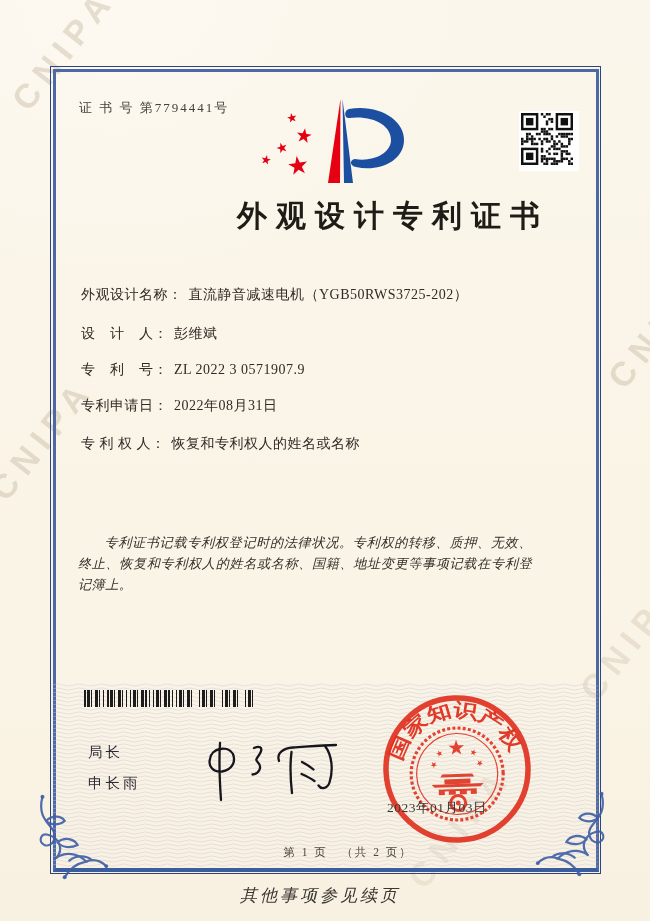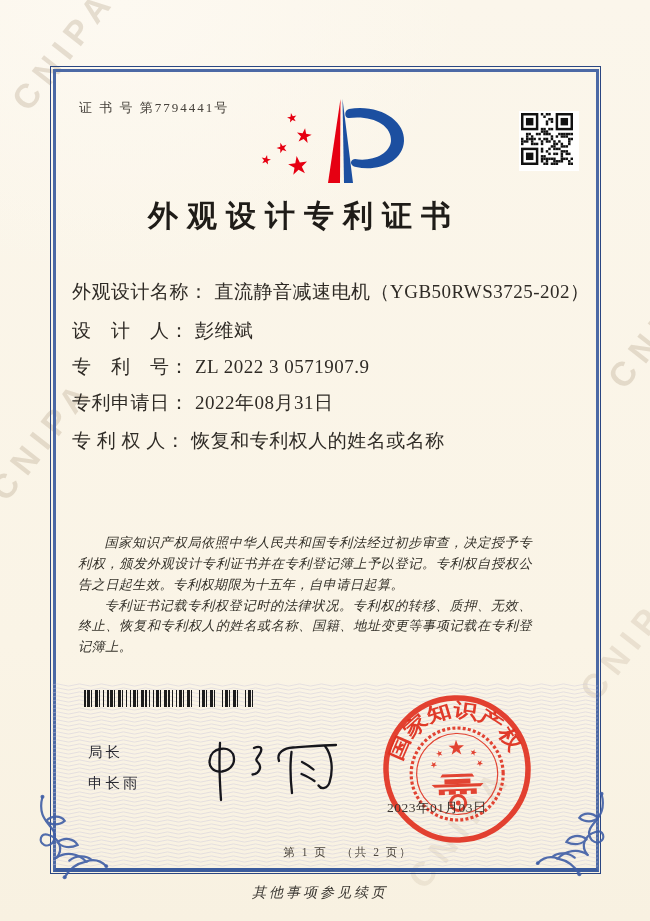--- a/index.html
+++ b/index.html
@@ -19,24 +19,24 @@
       transform:rotate(-52deg);white-space:nowrap;pointer-events:none;}
   
   .frame{position:absolute;left:50px;top:66px;width:549px;height:806px;
          border:1.5px solid #2a4682;}
   .frame::after{content:"";position:absolute;inset:1.5px;
          border:3px solid #4c69a5;border-bottom:4.5px solid #3c5c9d;}
   
   .cert-no{position:absolute;left:79px;top:99px;font-size:13px;letter-spacing:2px;color:#45403a;text-align:center;}
   .logo{position:absolute;left:248px;top:96px;width:165px;height:92px;}
   .qr{position:absolute;left:519px;top:111px;width:56px;height:56px;background:#fff;padding:2px;}
-  .title{position:absolute;left:50px;top:196px;width:499px;text-align:center;
+  .title{position:absolute;left:50px;top:196px;width:499px;text-align:right;
          font-size:30px;font-weight:bold;letter-spacing:9px;text-indent:9px;color:#1f1c18;}
   
-  .frow{position:absolute;left:72px;font-size:19px;color:#2f2b26;letter-spacing:0.5px;white-space:nowrap;}
+  .frow{position:absolute;left:81px;font-size:14px;color:#2f2b26;letter-spacing:0.5px;white-space:nowrap;margin-top:7px;}
   .frow .lab{margin-right:6px;}
   .f0{top:279px}.f1{top:318px}.f2{top:354px}.f3{top:390px}.f4{top:428px}.f5{top:466px}.f6{top:504px}
   .grant2{margin-left:58px;}
   
   .paras{position:absolute;left:78px;top:533px;width:454px;font-size:13.2px;line-height:1.58;
          color:#333029;text-align:justify;font-style:italic;letter-spacing:0.4px;}
   .paras p{margin:0;text-indent:2em;}
   
   .barcode{position:absolute;left:84px;top:690px;width:172px;height:17px;
     background:repeating-linear-gradient(90deg,
@@ -53,21 +53,21 @@
     font-family:"Liberation Sans",sans-serif;font-weight:normal;font-size:14.5px;color:#2b2b33;letter-spacing:3px;}
   .signer-title{top:743px}.signer-name{top:774px}
   .signature{position:absolute;left:192px;top:714px;}
   
   .seal{position:absolute;left:380px;top:692px;width:154px;height:154px;transform:rotate(-2deg);opacity:.95;}
   .seal-date{position:absolute;left:387px;top:799px;width:150px;font-size:13.5px;color:#3c3732;letter-spacing:0.5px;}
   
   .page-info{position:absolute;left:50px;top:845px;width:596px;text-align:center;
              font-size:11.5px;letter-spacing:2px;color:#4c463e;}
   .foot-note{position:absolute;left:0;top:884px;width:640px;text-align:center;
-             font-size:14px;font-style:italic;letter-spacing:3px;color:#3a3732;}
+             font-size:17px;font-style:italic;letter-spacing:3px;color:#3a3732;}
   .orn{position:absolute;width:74px;height:92px;}
   .orn-l{left:36px;top:792px;}
   .orn-r{left:534px;top:789px;transform:scaleX(-1);}
 </style>
 </head>
 <body>
 
 <div class="page">
 
   <div class="wm" style="left:-8px;top:30px;">CNIPA</div>
@@ -289,21 +289,20 @@
     <span class="lab">专　利　号：</span><span>ZL 2022 3 0571907.9</span>
   </div>
   <div class="frow f3">
     <span class="lab">专利申请日：</span><span>2022年08月31日</span>
   </div>
   <div class="frow f4">
     <span class="lab">专 利 权 人：</span><span>恢复和专利权人的姓名或名称</span>
   </div>
 
   <div class="paras">
-    <p>国家知识产权局依照中华人民共和国专利法经过初步审查，决定授予专利权，颁发外观设计专利证书并在专利登记簿上予以登记。专利权自授权公告之日起生效。专利权期限为十五年，自申请日起算。</p>
     <p>专利证书记载专利权登记时的法律状况。专利权的转移、质押、无效、终止、恢复和专利权人的姓名或名称、国籍、地址变更等事项记载在专利登记簿上。</p>
   </div>
 
   <div class="barcode"></div>
 
   <div class="signer-title">局长</div>
   <div class="signer-name">申长雨</div>
 
   <svg class="signature" width="170" height="100" viewBox="0 0 170 100">
     <g fill="none" stroke="#16161c" stroke-width="2.3" stroke-linecap="round" stroke-linejoin="round">

